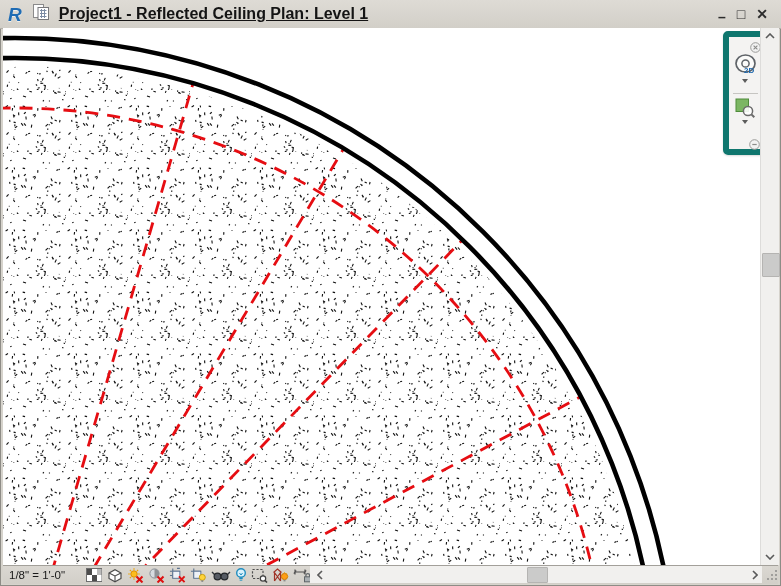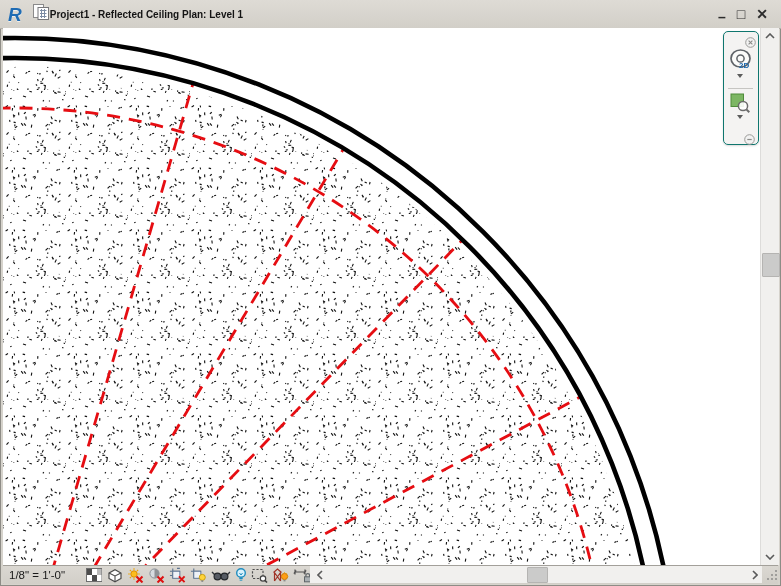--- a/index.html
+++ b/index.html
@@ -11,34 +11,34 @@
   
   .titlebar{
     position:absolute;left:0;top:0;width:781px;height:28px;
     background:linear-gradient(#dedbd5,#d2cfc8);
     border-bottom:1px solid #b3b0a9;
     display:flex;align-items:center;
   }
   .revit-logo{margin-left:8px;font-weight:900;font-size:19px;line-height:19px;
     color:#1f6cb4;text-shadow:0 1px 0 rgba(255,255,255,.6);font-style:italic;}
   .view-doc-icon{margin-left:10px;display:inline-block;}
-  .window-title{font-size:10px;font-weight:bold;color:#141414;white-space:nowrap;}
+  .window-title{margin-left:9px;font-size:16px;font-weight:bold;color:#141414;white-space:nowrap;text-decoration:underline;}
   .win-controls{position:absolute;right:13px;top:0;height:28px;display:flex;align-items:center;gap:11px;}
   .win-btn{font-size:14px;line-height:14px;color:#2c2c2c;font-weight:600;cursor:default;}
   .win-btn.min{transform:translateY(3px);}
   
   .canvas{
     position:absolute;left:3px;top:28px;width:757px;height:537px;background:#ffffff;
   }
   .canvas svg{display:block;}
   
   .navbar{
     position:absolute;left:723px;top:31px;width:34px;height:112px;
     background:rgba(244,243,241,.96);
-    border:1px solid #0f766e;border-radius:5px;
+    border:6px solid #0f766e;border-radius:5px;
     box-shadow:0 1px 2px rgba(0,0,0,.15);
   }
   .nav-close{position:absolute;right:2px;top:2px;width:11px;height:11px;}
   .nav-min{position:absolute;right:3px;bottom:2px;width:11px;height:11px;}
   .nav-wheel{position:absolute;left:4px;top:15px;width:26px;height:24px;}
   .wheel-2d{position:absolute;left:15px;top:29px;font-size:8px;font-weight:bold;color:#1b66ad;}
   .nav-dd1{position:absolute;left:13px;top:46px;}
   .nav-sep{position:absolute;left:4px;top:56px;width:25px;height:1px;background:#c6c5c2;}
   .nav-zoom{position:absolute;left:6px;top:61px;width:21px;height:21px;}
   .nav-dd2{position:absolute;left:13px;top:87px;}

